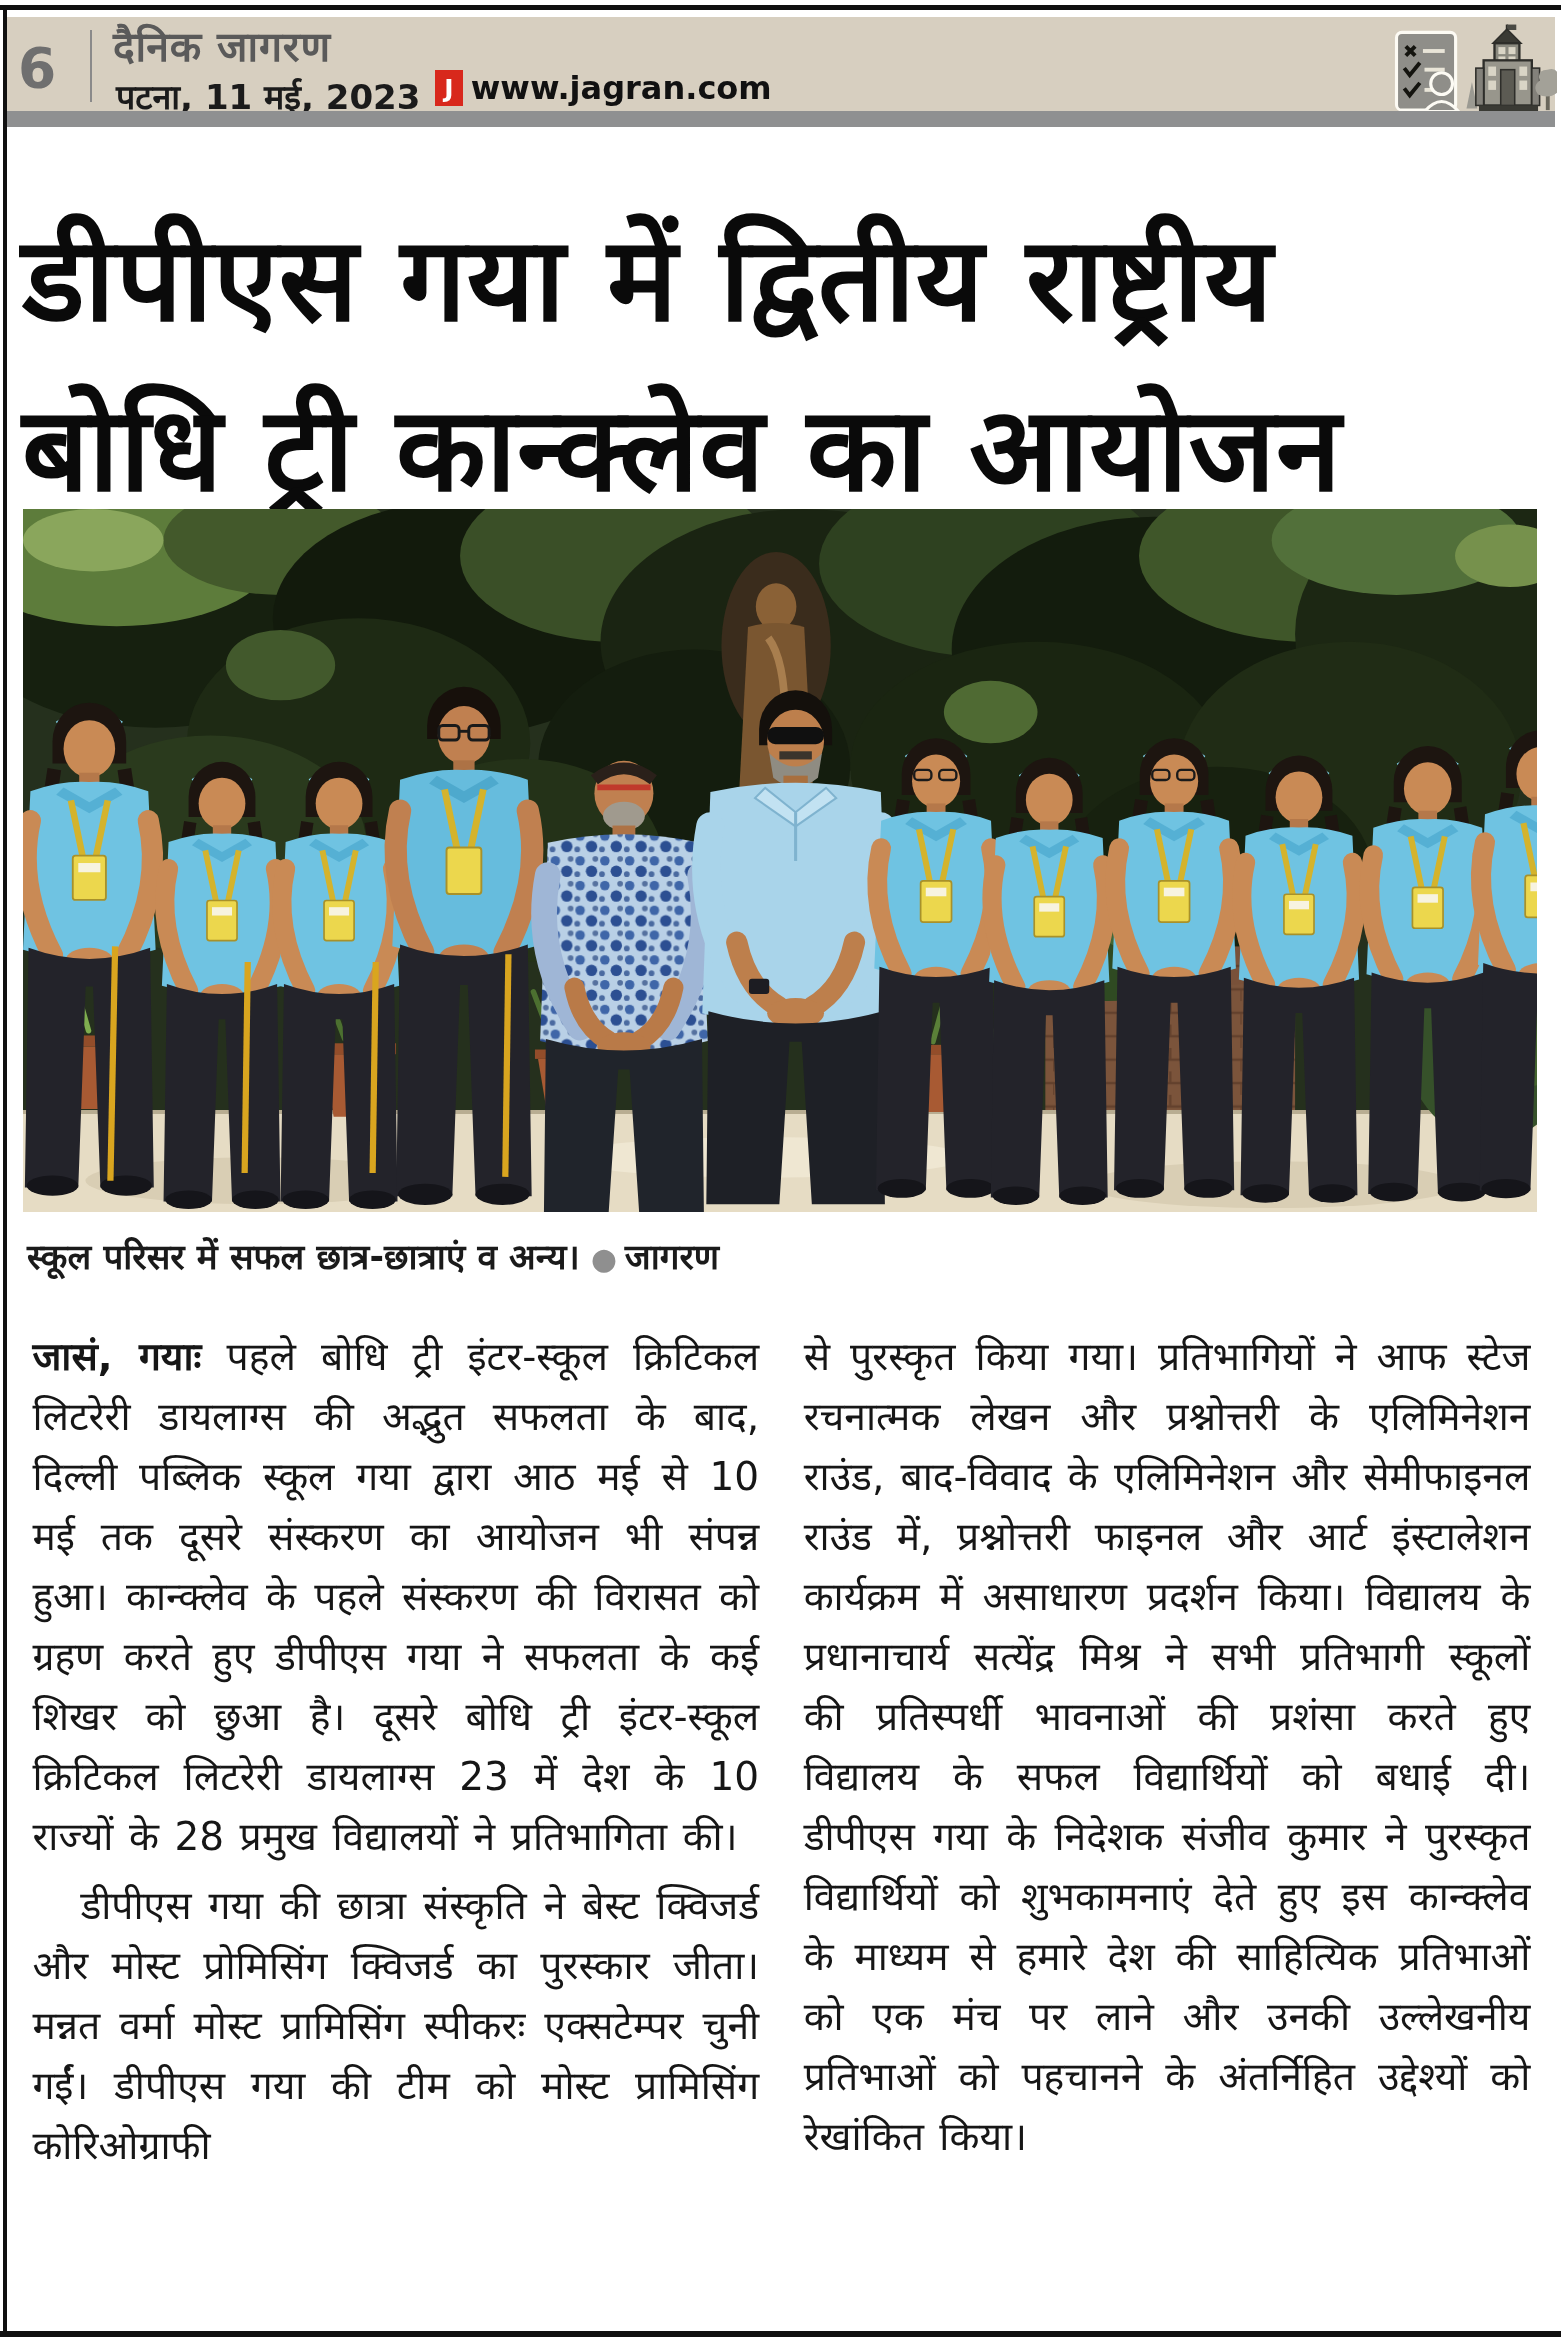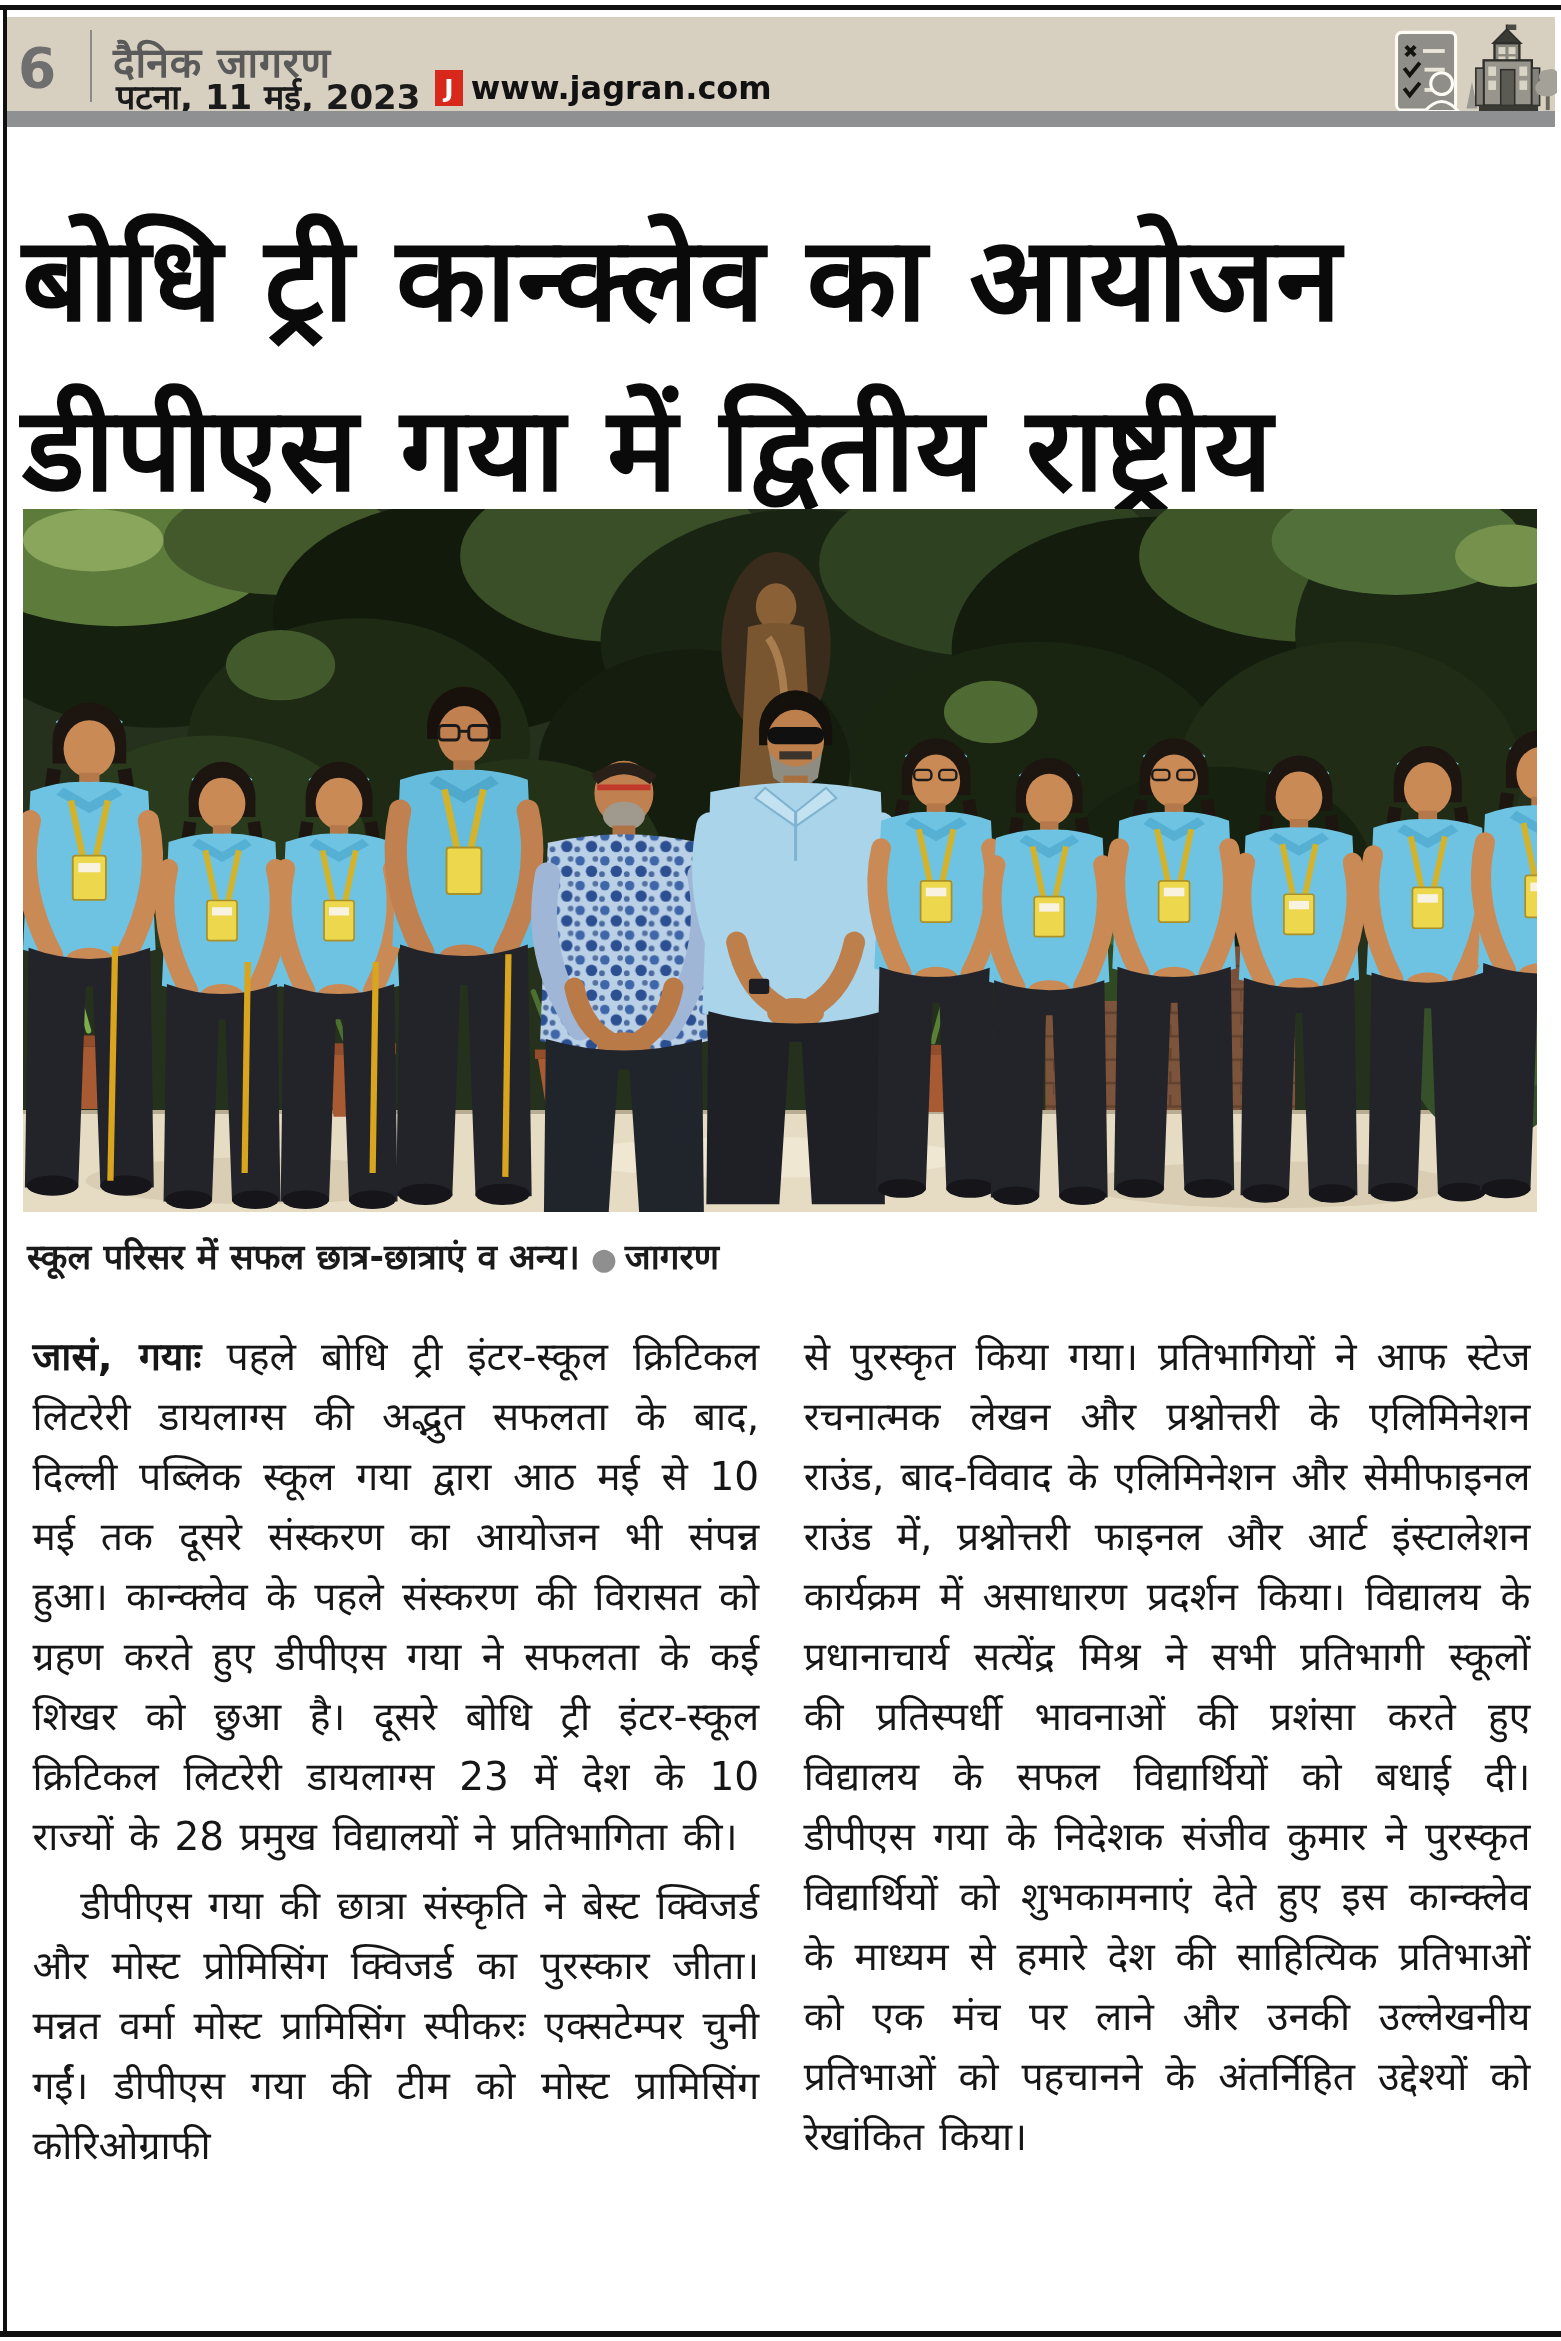--- a/index.html
+++ b/index.html
@@ -15,21 +15,21 @@
   .header-band{
     position:absolute;left:7px;top:17px;width:1548px;height:94px;
     background:#d7cfc0;
   }
   .gray-strip{position:absolute;left:7px;top:111px;width:1548px;height:15.6px;background:#8f9091;}
   .page-number{
     position:absolute;left:11px;top:19px;font-size:55px;font-weight:bold;color:#6f6f6f;
   }
   .header-divider{position:absolute;left:83px;top:12.5px;width:2.3px;height:72px;background:#8a8a8a;}
   .brand-logo{
-    position:absolute;left:106px;top:16px;font-size:41px;font-weight:bold;color:#5a5a5a;
+    position:absolute;left:106px;top:0;font-size:41px;font-weight:bold;color:#5a5a5a;
     letter-spacing:0.8px;
   }
   .edition-date{
     position:absolute;left:109px;top:56px;font-size:34px;font-weight:bold;color:#1b1b1b;
   }
   .site-url{position:absolute;left:428px;top:52px;display:flex;align-items:center;gap:7.8px;}
   .j-badge{
     width:28px;height:36px;background:#d8281c;color:#ffffff;display:flex;
     align-items:center;justify-content:center;font-size:25px;font-weight:bold;
   }
@@ -134,22 +134,22 @@
       <g>
         <rect x="200" y="92" width="5" height="20" fill="#6a675c"></rect>
         <path d="M190 92 q-8 -10 2 -18 q-4 -14 10 -14 q14 -4 14 10 q10 10 -2 20 q-10 8 -24 2 z" fill="#a3a198"></path>
       </g>
     </svg>
   </div>
 </div>
 <div class="gray-strip"></div>
 
 <h1 class="headline">
+  <span class="hl-line">डीपीएस गया में द्वितीय राष्ट्रीय</span>
   <span class="hl-line">बोधि ट्री कान्क्लेव का आयोजन</span>
-  <span class="hl-line">डीपीएस गया में द्वितीय राष्ट्रीय</span>
 </h1>
 
 <figure class="photo-figure" style="margin:0;">
 <svg viewBox="0 0 1940 900" preserveAspectRatio="none">
   <defs>
     <pattern id="pat1" width="26" height="26" patternUnits="userSpaceOnUse">
       <rect width="26" height="26" fill="#b9d0e6"></rect>
       <circle cx="6" cy="7" r="5" fill="#3f66a8"></circle>
       <circle cx="18" cy="18" r="6" fill="#2c4f92"></circle>
       <circle cx="22" cy="5" r="3" fill="#55719f"></circle>

